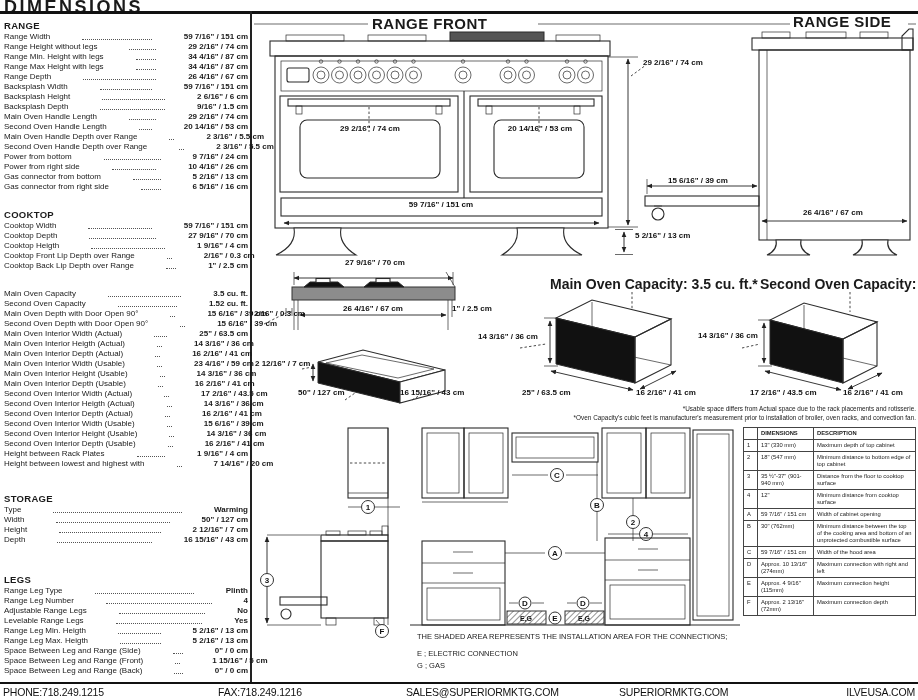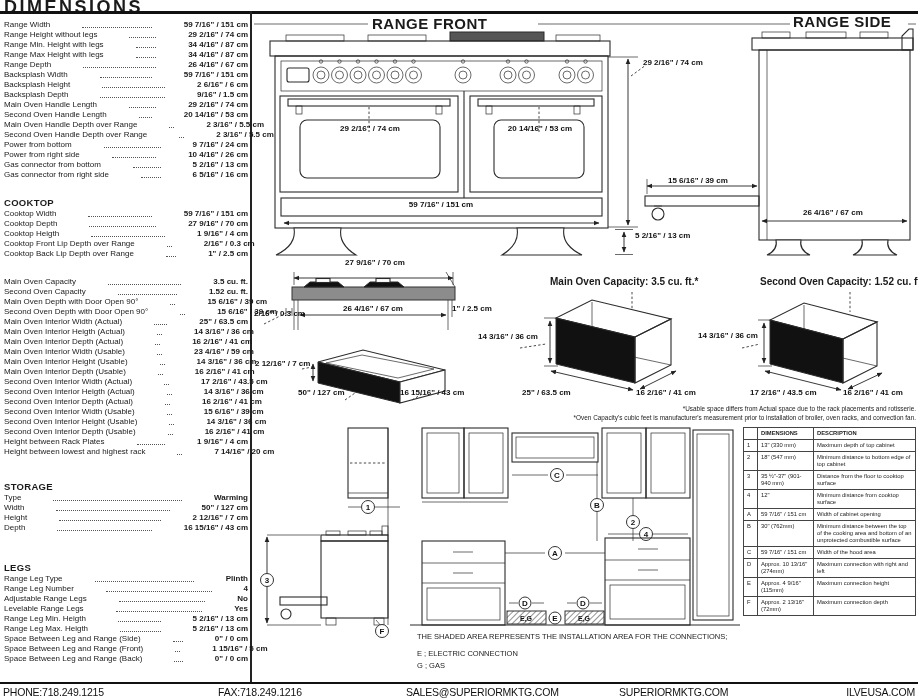--- a/index.html
+++ b/index.html
@@ -16,21 +16,21 @@
   #spec-col{left:4px;top:20px;width:244px;}
   .sec-h{font-weight:700;font-size:9.5px;line-height:11px;margin-bottom:1px;letter-spacing:.3px;}
   .srow{display:flex;align-items:flex-end;font-size:8px;line-height:10px;height:10px;gap:30px;}
   .sl{white-space:nowrap;}
   .dots{flex:1;border-bottom:1.2px dotted #555;margin:0 2px 2px 2px;min-width:5px;}
   .sv{white-space:nowrap;font-weight:700;}
   
   .dl{position:absolute;font-size:8px;font-weight:700;white-space:nowrap;color:#111;}
   .dl.c{text-align:center;}
   .dt{position:absolute;font-size:15px;font-weight:700;letter-spacing:.5px;white-space:nowrap;text-align:center;}
-  .cap-title{position:absolute;font-size:10px;font-weight:700;white-space:nowrap;}
+  .cap-title{position:absolute;font-size:14px;font-weight:700;white-space:nowrap;}
   #footnotes{left:556px;top:405px;width:360px;text-align:right;font-size:6.4px;line-height:8.5px;color:#222;}
   .inst-txt{position:absolute;font-size:7.5px;color:#222;white-space:nowrap;}
   
   #conn-table{position:absolute;left:743px;top:427px;width:172px;border-collapse:collapse;
               font-size:5.8px;line-height:7px;color:#222;table-layout:fixed;}
   #conn-table th,#conn-table td{border:1px solid #444;padding:2px 3px;vertical-align:top;text-align:left;}
   #conn-table th{font-weight:700;}
   #conn-table col.c0{width:14px;} #conn-table col.c1{width:56px;} #conn-table col.c2{width:102px;}
   
   .ft{position:absolute;top:686px;font-size:10.5px;letter-spacing:-0.2px;color:#111;}
@@ -47,20 +47,21 @@
 </style>
 </head>
 <body>
 
 <div class="abs" id="page-title">DIMENSIONS</div>
 <div class="abs" id="top-rule"></div>
 <div class="abs" id="col-divider"></div>
 
 <div class="abs" id="spec-col">
   <div class="sec" style="margin-bottom:17px">
+    <div class="sec-h">RANGE</div>
     <div>
       <div class="srow">
           <span class="sl">Range Width</span>
           <span class="dots"></span>
           <span class="sv">59 7/16" / 151 cm</span>
         </div>
 
       <div class="srow">
           <span class="sl">Range Height without legs</span>
           <span class="dots"></span>
@@ -284,21 +285,21 @@
           <span class="sv">16 2/16" / 41 cm</span>
         </div>
 
       <div class="srow">
           <span class="sl">Height between Rack Plates</span>
           <span class="dots"></span>
           <span class="sv">1 9/16" / 4 cm</span>
         </div>
 
       <div class="srow">
-          <span class="sl">Height between lowest and highest rack</span>
+          <span class="sl">Height between lowest and highest with</span>
           <span class="dots"></span>
           <span class="sv">7 14/16" / 20 cm</span>
         </div>
     </div>
   </div>
   <div class="sec" style="margin-bottom:29px">
     <div class="sec-h">STORAGE</div>
     <div>
       <div class="srow">
           <span class="sl">Type</span>

